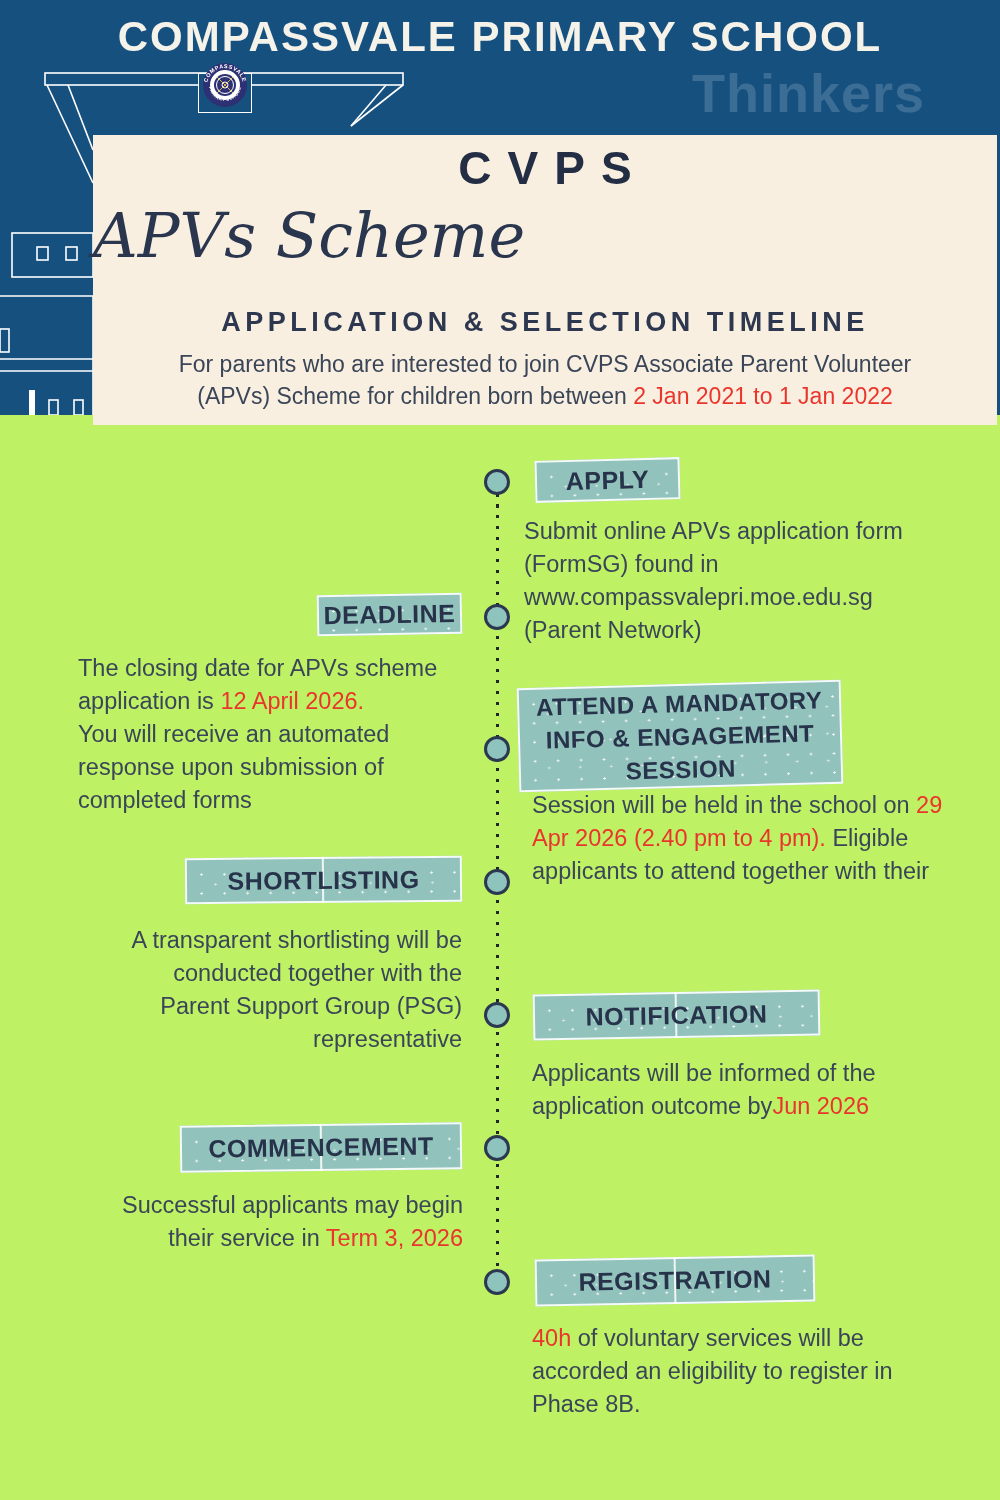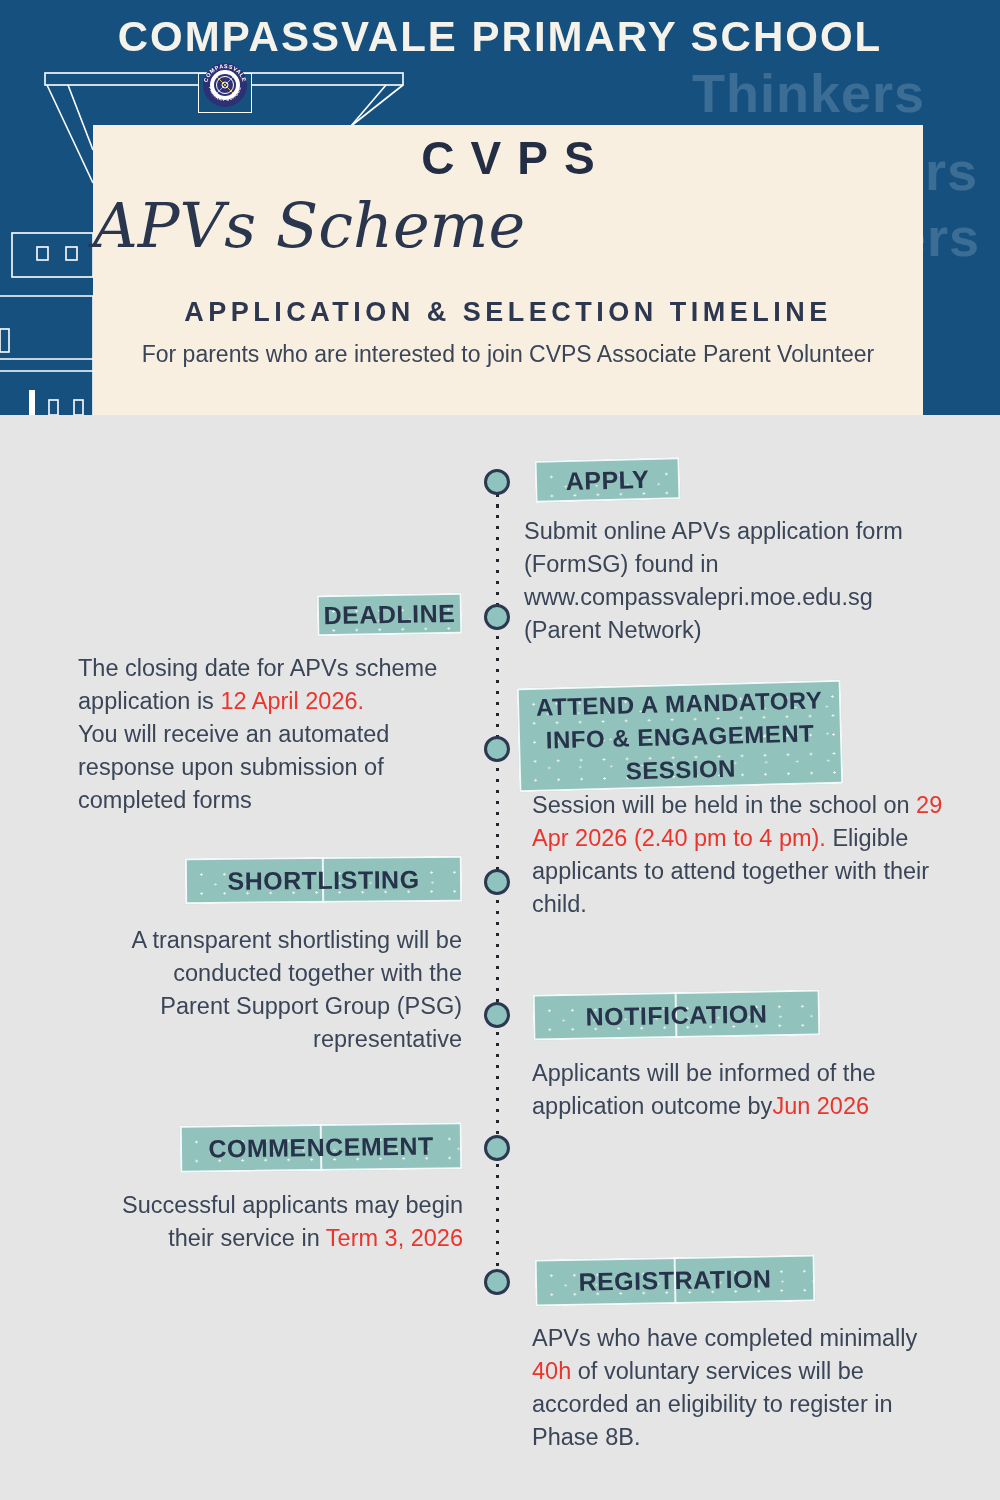--- a/index.html
+++ b/index.html
@@ -1,32 +1,32 @@
 <!DOCTYPE html>
 <html><head>
 <meta charset="utf-8">
 <style>
   html,body{margin:0;padding:0;}
-  .page{position:relative;width:1000px;height:1500px;background:#e5e5e5;overflow:hidden;
+  .page{position:relative;width:1000px;height:1500px;background:#bef264;overflow:hidden;
         font-family:"Liberation Sans",sans-serif;}
   
   .header{position:absolute;left:0;top:0;width:1000px;height:415px;background:#15507f;z-index:0;}
   .school-name{position:absolute;top:13px;left:0;width:100%;text-align:center;
         font-size:42px;font-weight:bold;letter-spacing:2px;color:#f5f2ea;white-space:nowrap;}
   .ghost{position:absolute;font-size:54px;font-weight:bold;letter-spacing:1px;
         color:rgba(255,255,255,0.17);z-index:1;white-space:nowrap;}
   .g1{top:62px;right:75px;}
   .g2{top:140px;right:22px;}
   .g3{top:206px;right:20px;}
   .building{position:absolute;left:0;top:0;z-index:1;}
   .logo-box{position:absolute;left:198px;top:73px;width:54px;height:40px;background:#15507f;
         border:1.5px solid #ffffff;box-sizing:border-box;z-index:2;}
   .logo{position:absolute;left:202px;top:62px;z-index:3;}
   
-  .card{position:absolute;left:93px;top:125px;width:830px;height:290px;background:#f8efe0;z-index:5;}
+  .card{position:absolute;left:93px;top:135px;width:904px;height:290px;background:#f8efe0;z-index:5;}
   .cvps{position:absolute;top:6px;width:100%;text-align:center;font-size:46px;font-weight:bold;
         letter-spacing:16px;padding-left:16px;box-sizing:border-box;color:#232e45;}
   .script{position:absolute;top:64px;width:100%;
         font-family:"DejaVu Serif",serif;font-style:italic;font-size:62px;color:#2a354e;}
   .heading{position:absolute;top:172px;width:100%;text-align:center;font-size:27px;font-weight:bold;
         letter-spacing:4.5px;color:#2d3850;white-space:nowrap;}
   .subtitle{position:absolute;top:213px;width:100%;text-align:center;font-size:23px;
         line-height:32px;color:#3a4558;}
   
   .tl-line{position:absolute;left:496px;top:482px;width:3px;height:800px;z-index:1;
@@ -111,20 +111,21 @@
       </text>
     </svg>
   </div>
 
   <div class="card">
     <div class="cvps">CVPS</div>
     <div class="script">APVs Scheme</div>
     <div class="heading">APPLICATION &amp; SELECTION TIMELINE</div>
     <div class="subtitle">
         <div><span>For parents who are interested to join CVPS Associate Parent Volunteer</span></div>
+        <div><span>(APVs) Scheme for children born between </span><span class="red">2 Jan 2021 to 1 Jan 2022</span></div>
       </div>
   </div>
 
   <div class="tl-line"></div>
   <div class="tl-dot" style="top:469px"></div>
   <div class="tl-dot" style="top:604px"></div>
   <div class="tl-dot" style="top:736px"></div>
   <div class="tl-dot" style="top:869px"></div>
   <div class="tl-dot" style="top:1002px"></div>
   <div class="tl-dot" style="top:1135px"></div>
@@ -153,21 +154,20 @@
 
   <div class="badge b-session">
       <div><span>ATTEND A MANDATORY</span></div>
       <div><span>INFO &amp; ENGAGEMENT</span></div>
       <div><span>SESSION</span></div>
     </div>
   <div class="tl-text t-session">
       <div><span>Session will be held in the school on </span><span class="red">29</span></div>
       <div><span class="red">Apr 2026 (2.40 pm to 4 pm).</span><span> Eligible</span></div>
       <div><span>applicants to attend together with their</span></div>
-      <div><span>child.</span></div>
     </div>
 
   <div class="badge seam b-shortlisting">
       <div><span>SHORTLISTING</span></div>
     </div>
   <div class="tl-text t-shortlisting">
       <div><span>A transparent shortlisting will be</span></div>
       <div><span>conducted together with the</span></div>
       <div><span>Parent Support Group (PSG)</span></div>
       <div><span>representative</span></div>
@@ -186,19 +186,18 @@
     </div>
   <div class="tl-text t-commencement">
       <div><span>Successful applicants may begin</span></div>
       <div><span>their service in </span><span class="red">Term 3, 2026</span></div>
     </div>
 
   <div class="badge seam b-registration">
       <div><span>REGISTRATION</span></div>
     </div>
   <div class="tl-text t-registration">
-      <div><span>APVs who have completed minimally</span></div>
       <div><span class="red">40h</span><span> of voluntary services will be</span></div>
       <div><span>accorded an eligibility to register in</span></div>
       <div><span>Phase 8B.</span></div>
     </div>
 
 </div>
 
 </body></html>

